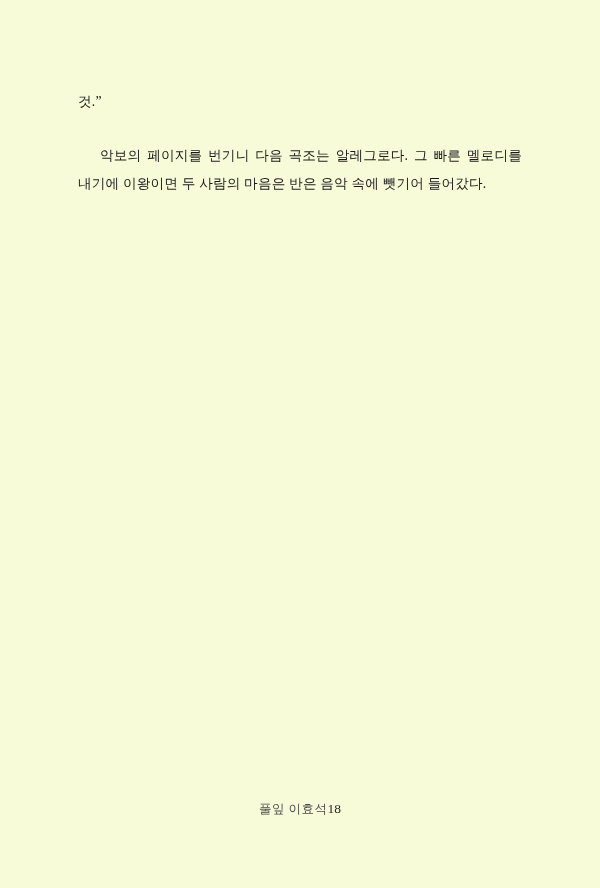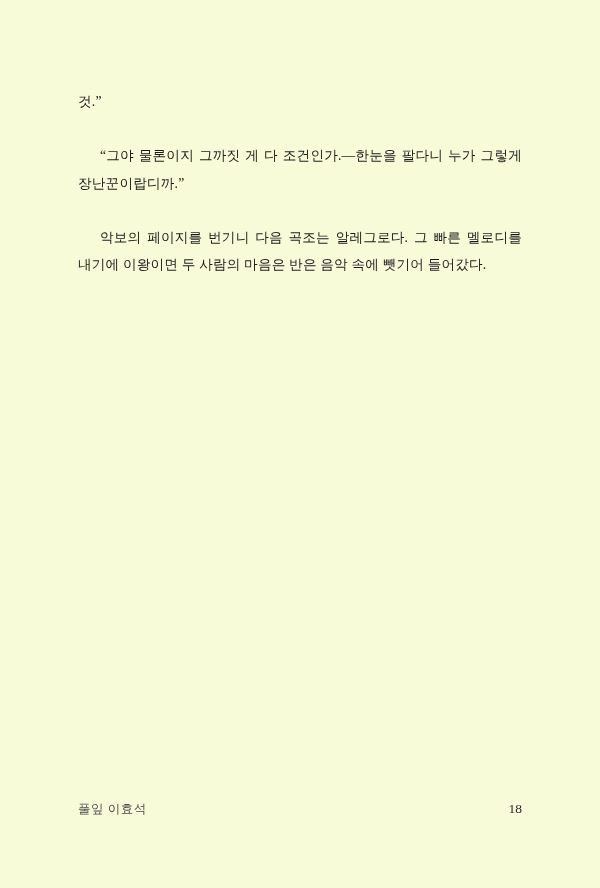--- a/index.html
+++ b/index.html
@@ -33,40 +33,39 @@
   .body-text p.indent {
     text-indent: 22px;
   }
   .footer {
     position: absolute;
     left: 78px;
     right: 78px;
     bottom: 70px;
     display: flex;
     align-items: baseline;
-    justify-content: space-between;
+    justify-content: center;
     font-size: 12.5px;
     color: #4a4a4a;
   }
   .footer-title {
     letter-spacing: 0.5px;
   }
   .footer-page {
     font-size: 13.5px;
     color: #2a2a2a;
   }
 </style>
 </head>
 <body>
 
 <div class="page">
 
   <div class="body-text">
     <p>것.”</p>
-    <p class="indent">“그야 물론이지 그까짓 게 다 조건인가.―한눈을 팔다니 누가 그렇게 장난꾼이랍디까.”</p>
     <p class="indent">악보의 페이지를 번기니 다음 곡조는 알레그로다. 그 빠른 멜로디를 내기에 이왕이면 두 사람의 마음은 반은 음악 속에 뺏기어 들어갔다.</p>
   </div>
 
   <div class="footer">
     <span class="footer-title">풀잎 이효석</span>
     <span class="footer-page">18</span>
   </div>
 
 </div>
 

